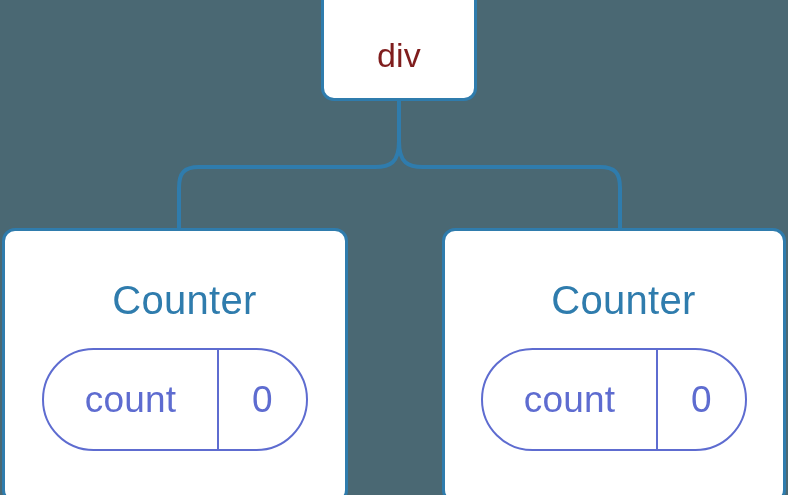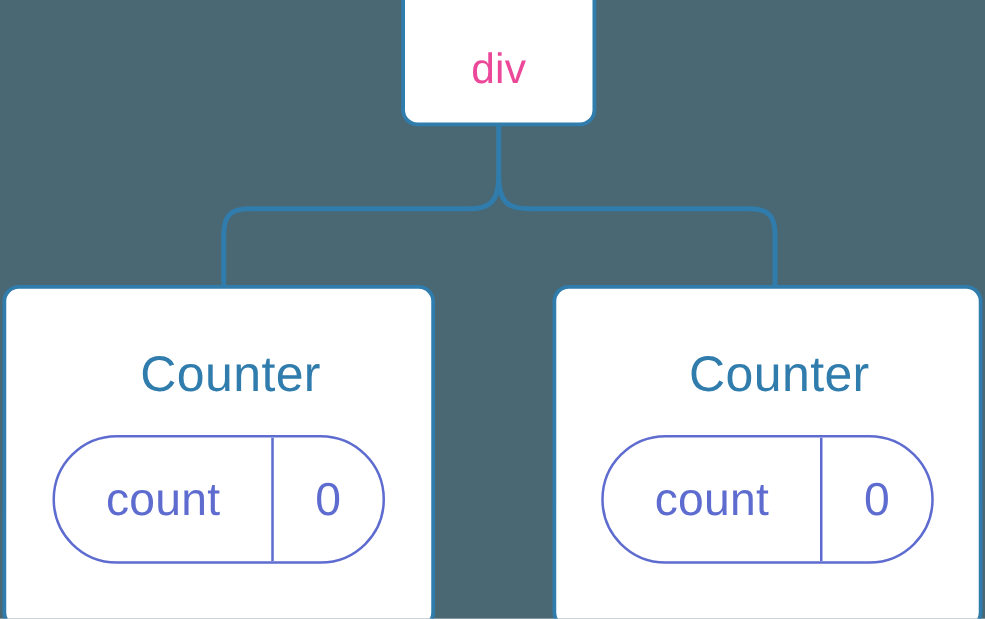--- a/index.html
+++ b/index.html
@@ -43,21 +43,21 @@
     border: 3px solid #2f7cad;
     border-radius: 13px;
     display: flex;
     align-items: flex-end;
     justify-content: center;
     z-index: 3;
   }
   #root-node .node-tag {
     font-size: 34px;
     line-height: 1;
-    color: #ec4899;
+    color: #7f1d1d;
     letter-spacing: 0.2px;
     padding-bottom: 26px;
   }
 
   
   .component-node {
     position: absolute;
     top: 228px;
     height: 275px;
     box-sizing: border-box;

